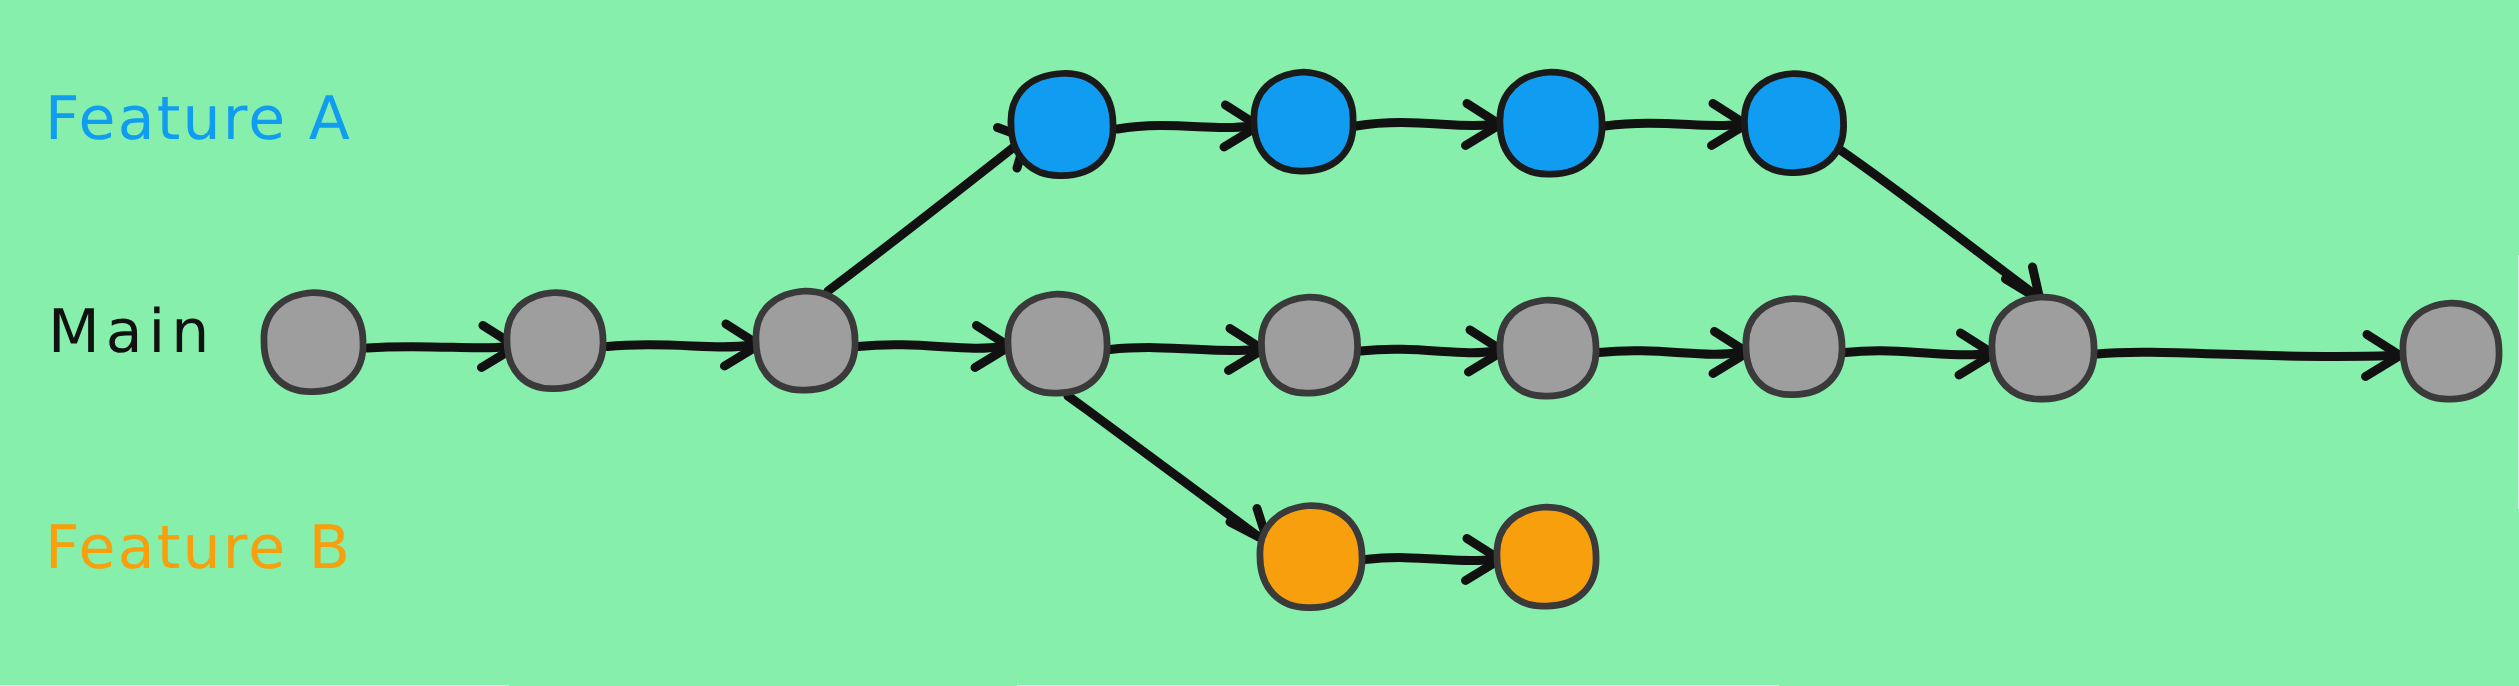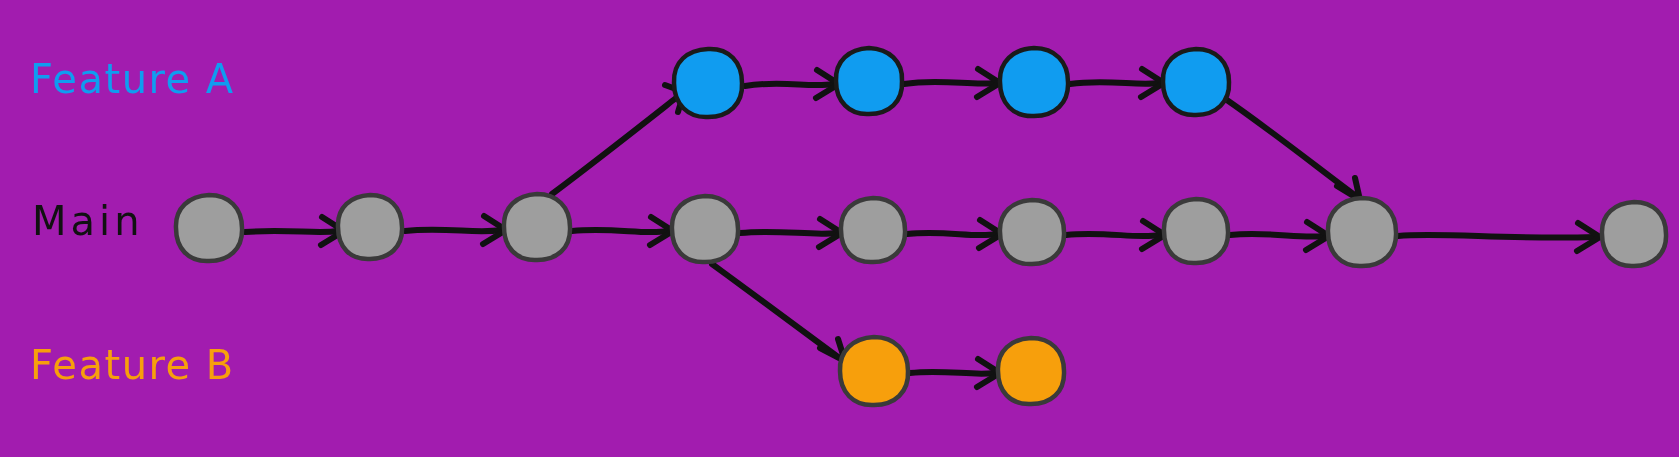--- a/index.html
+++ b/index.html
@@ -8,21 +8,21 @@
     padding: 0;
     background: #ffffff;
   }
   body {
     font-family: "DejaVu Sans", sans-serif;
   }
   #canvas-wrap {
     position: relative;
     width: 1679px;
     height: 457px;
-    background: #a21caf;
+    background: #86efac;
     overflow: hidden;
   }
   svg#diagram {
     display: block;
     width: 1679px;
     height: 457px;
   }
   .branch-label {
     font-family: "DejaVu Sans", sans-serif;
     font-size: 40px;

